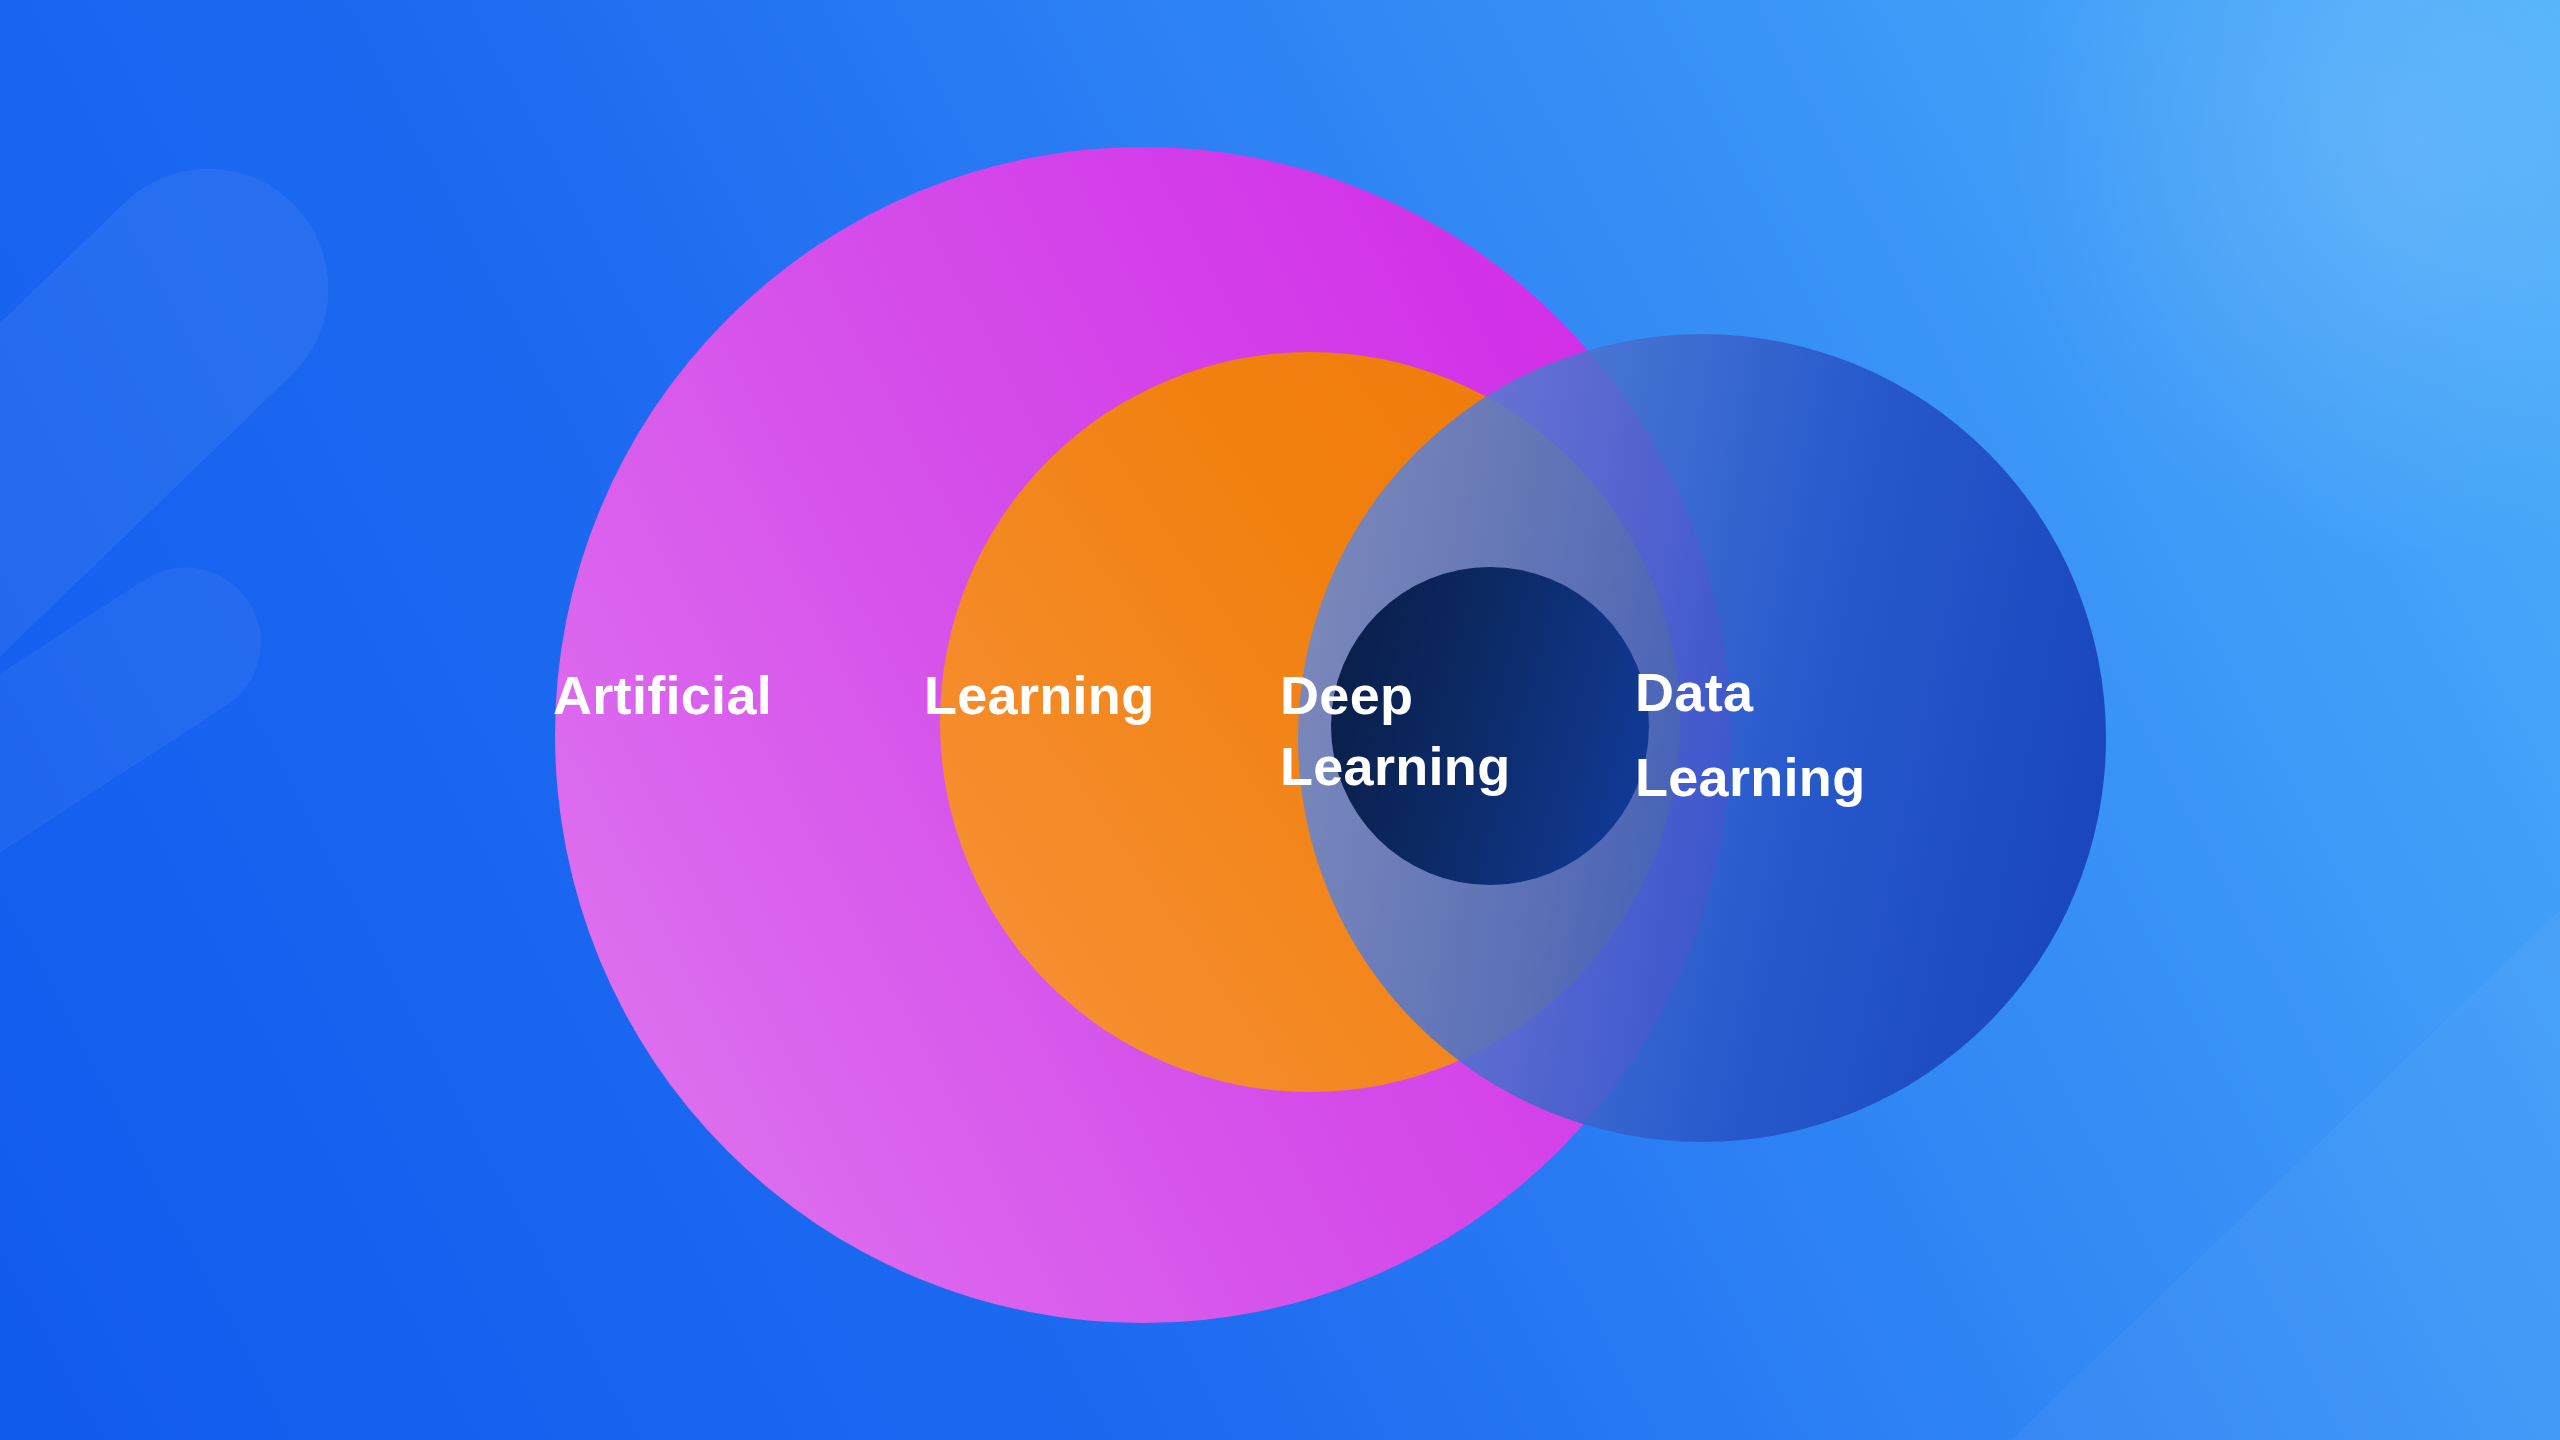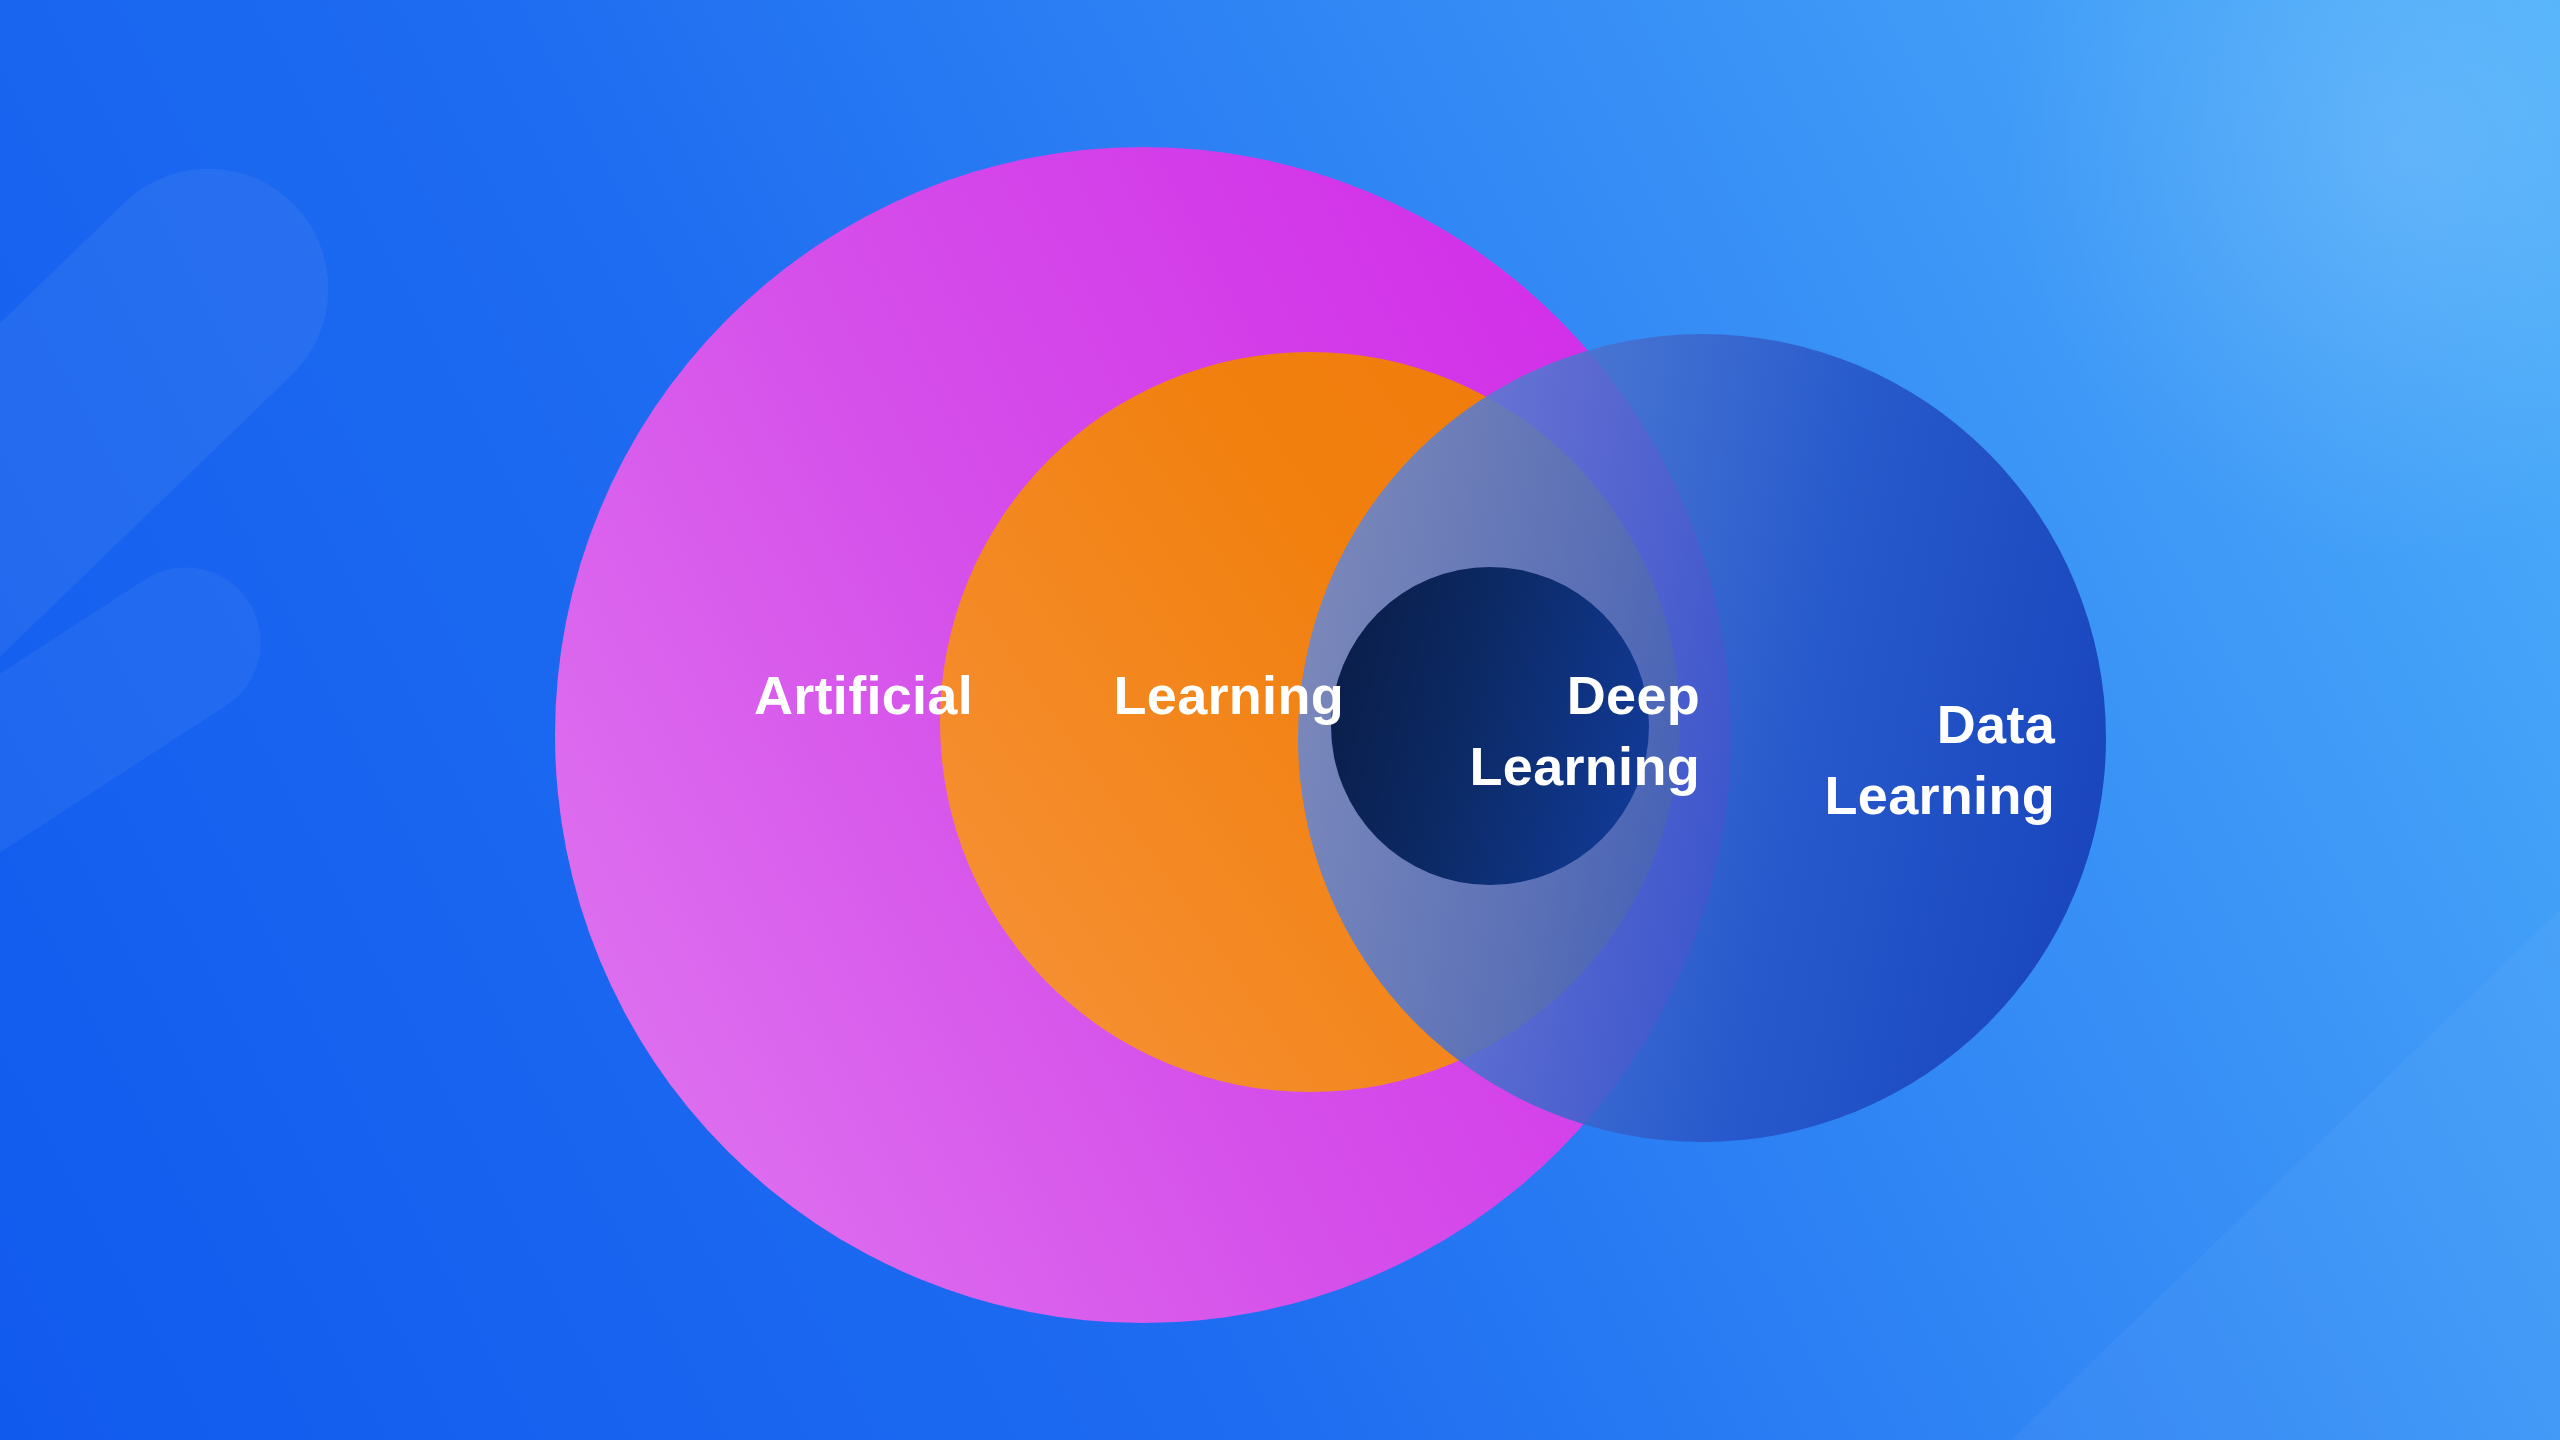--- a/index.html
+++ b/index.html
@@ -71,34 +71,34 @@
   .circle.dl {
     left: 1331px; top: 567px;
     width: 318px; height: 318px;
     background: linear-gradient(105deg, #0a1c44 0%, #0c2a66 45%, #123d9f 100%);
   }
   .venn-label {
     position: absolute;
     width: 420px;
     display: flex;
     flex-direction: column;
-    align-items: flex-end;
+    align-items: flex-start;
     justify-content: center;
     color: #ffffff;
     font-size: 54px;
     font-weight: 700;
     line-height: 71px;
     letter-spacing: 0.3px;
     text-align: center;
     white-space: nowrap;
   }
   .venn-label.ai { left: 553px; top: 660px; }
   .venn-label.ml { left: 924px; top: 660px; }
   .venn-label.dl { left: 1280px; top: 660px; }
-  .venn-label.ds { left: 1635px; top: 689px; }
+  .venn-label.ds { left: 1635px; top: 657px; gap: 14px; }
 </style>
 </head>
 <body>
 
 <div class="stage">
 
   <div class="corner-glow"></div>
   <div class="decor capsule-big"></div>
   <div class="decor capsule-small"></div>
   <div class="decor band-bottom-right"></div>

